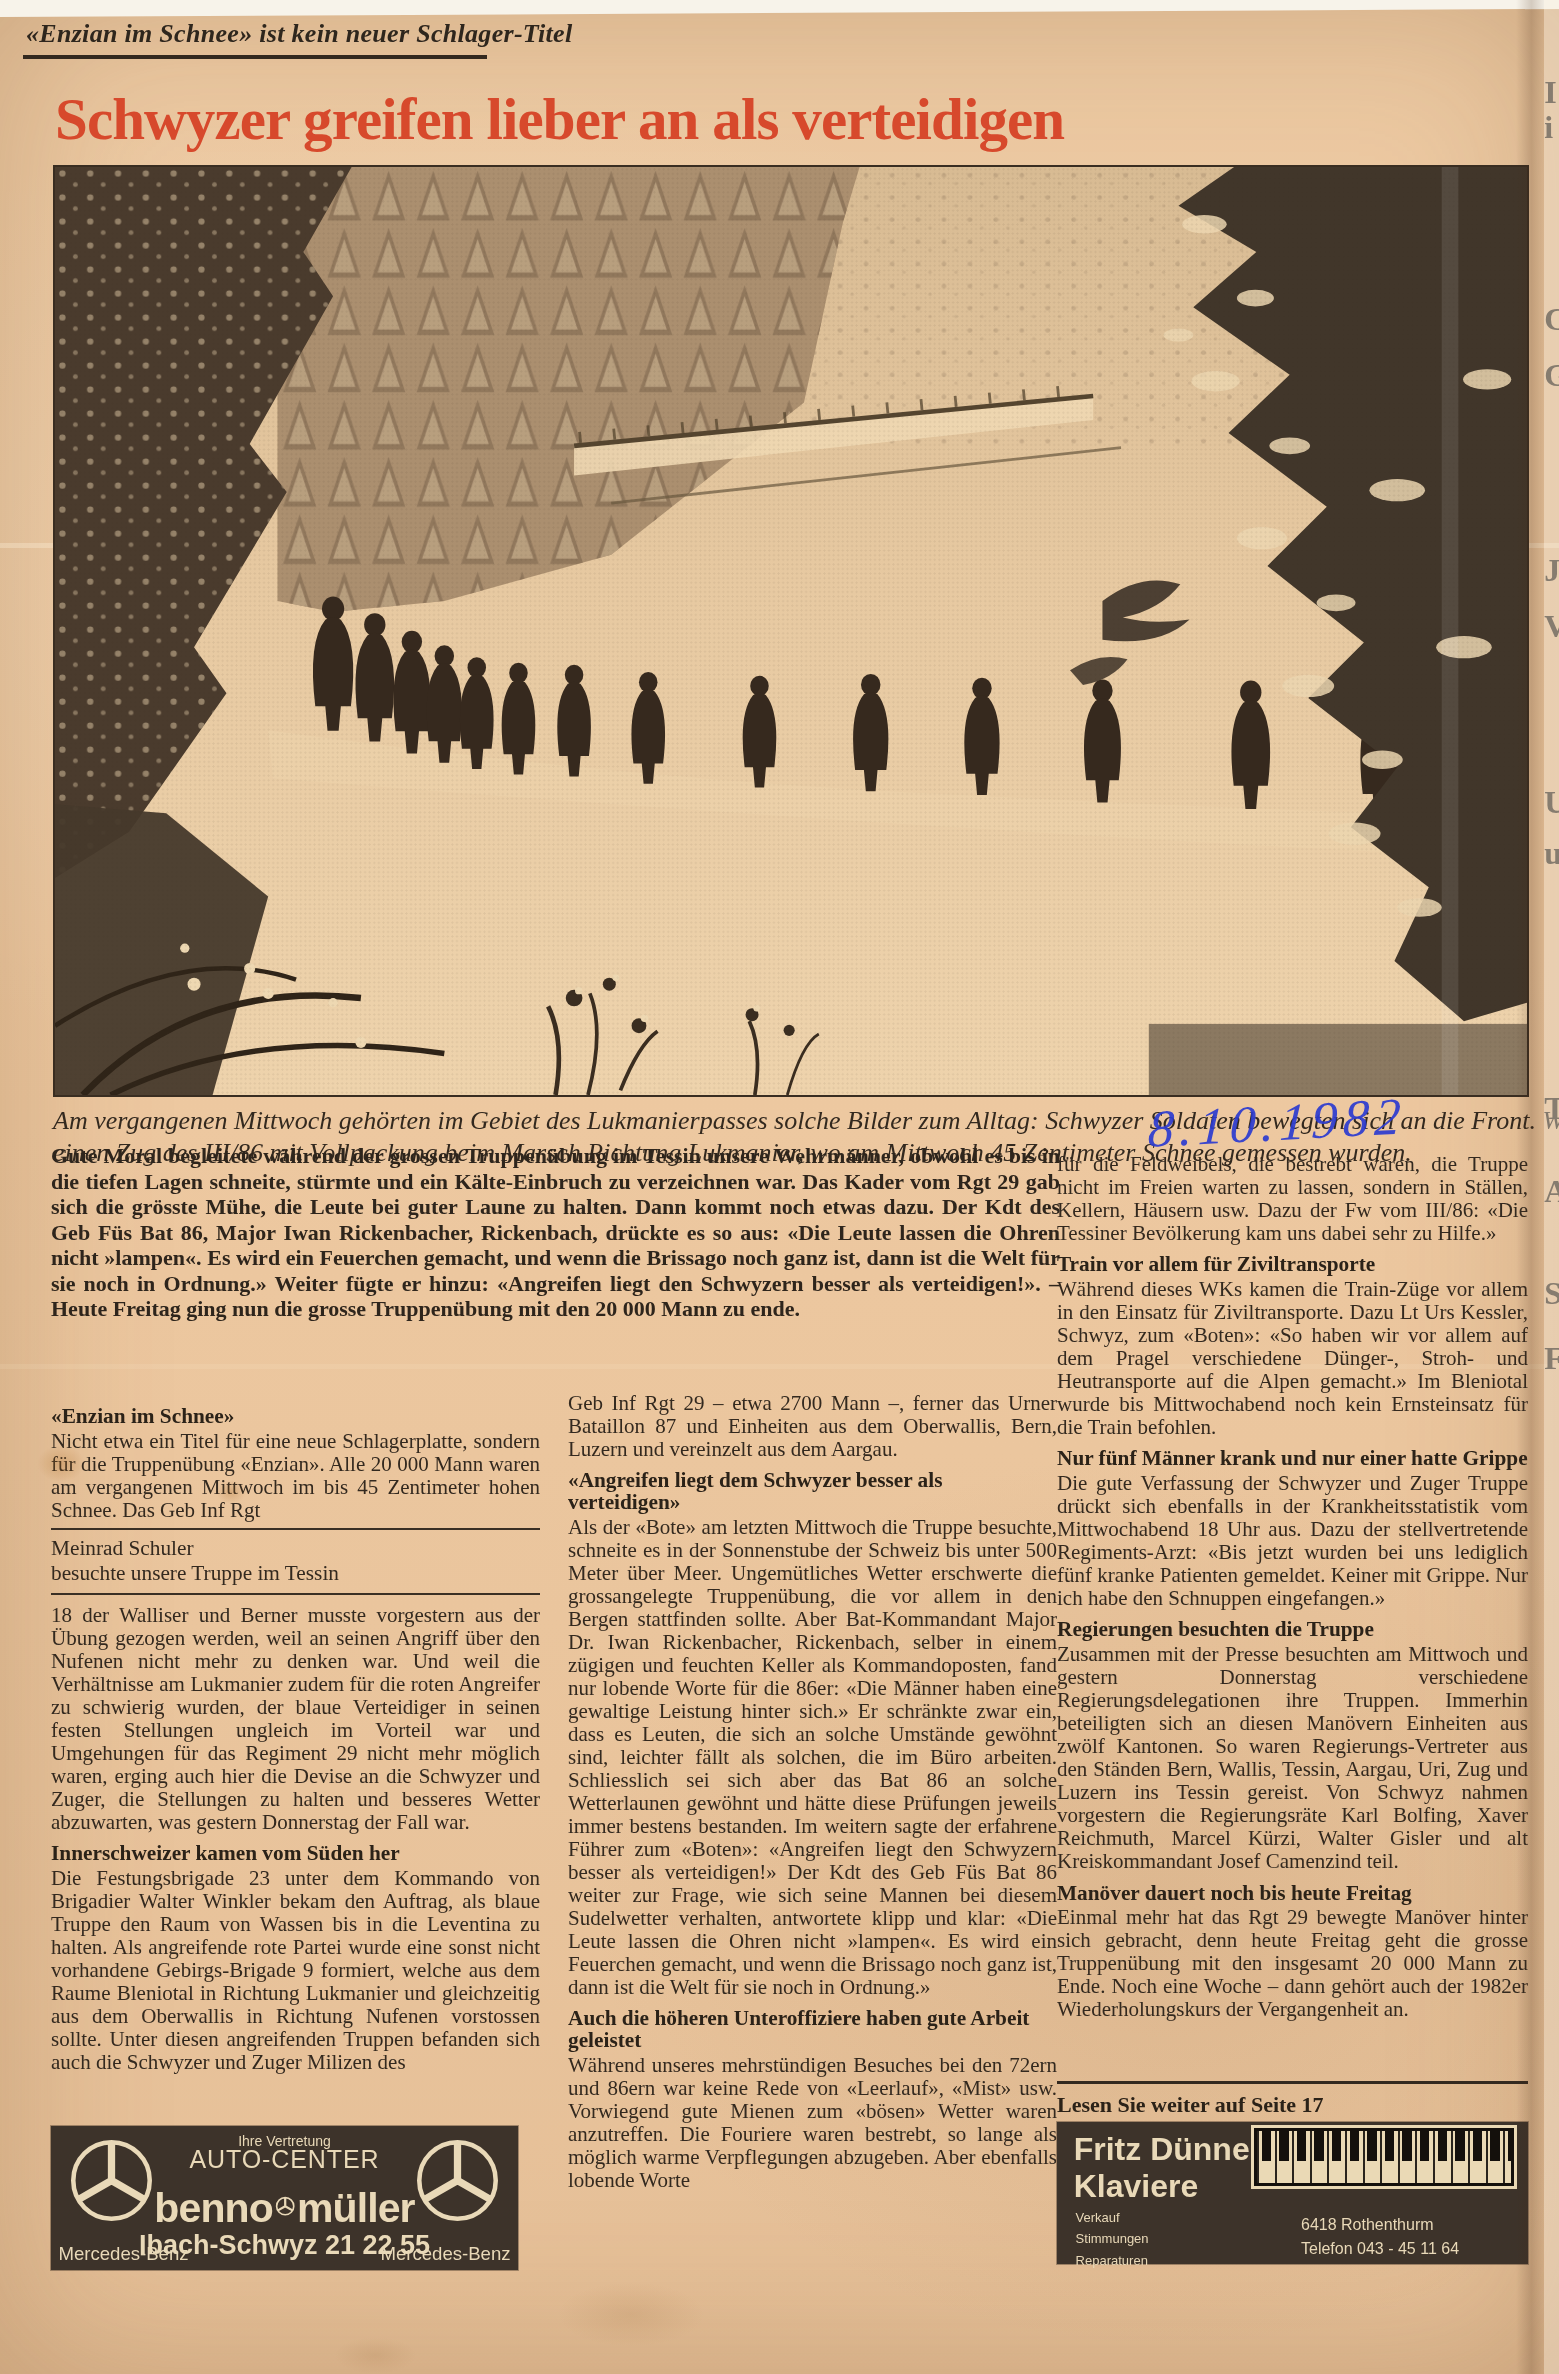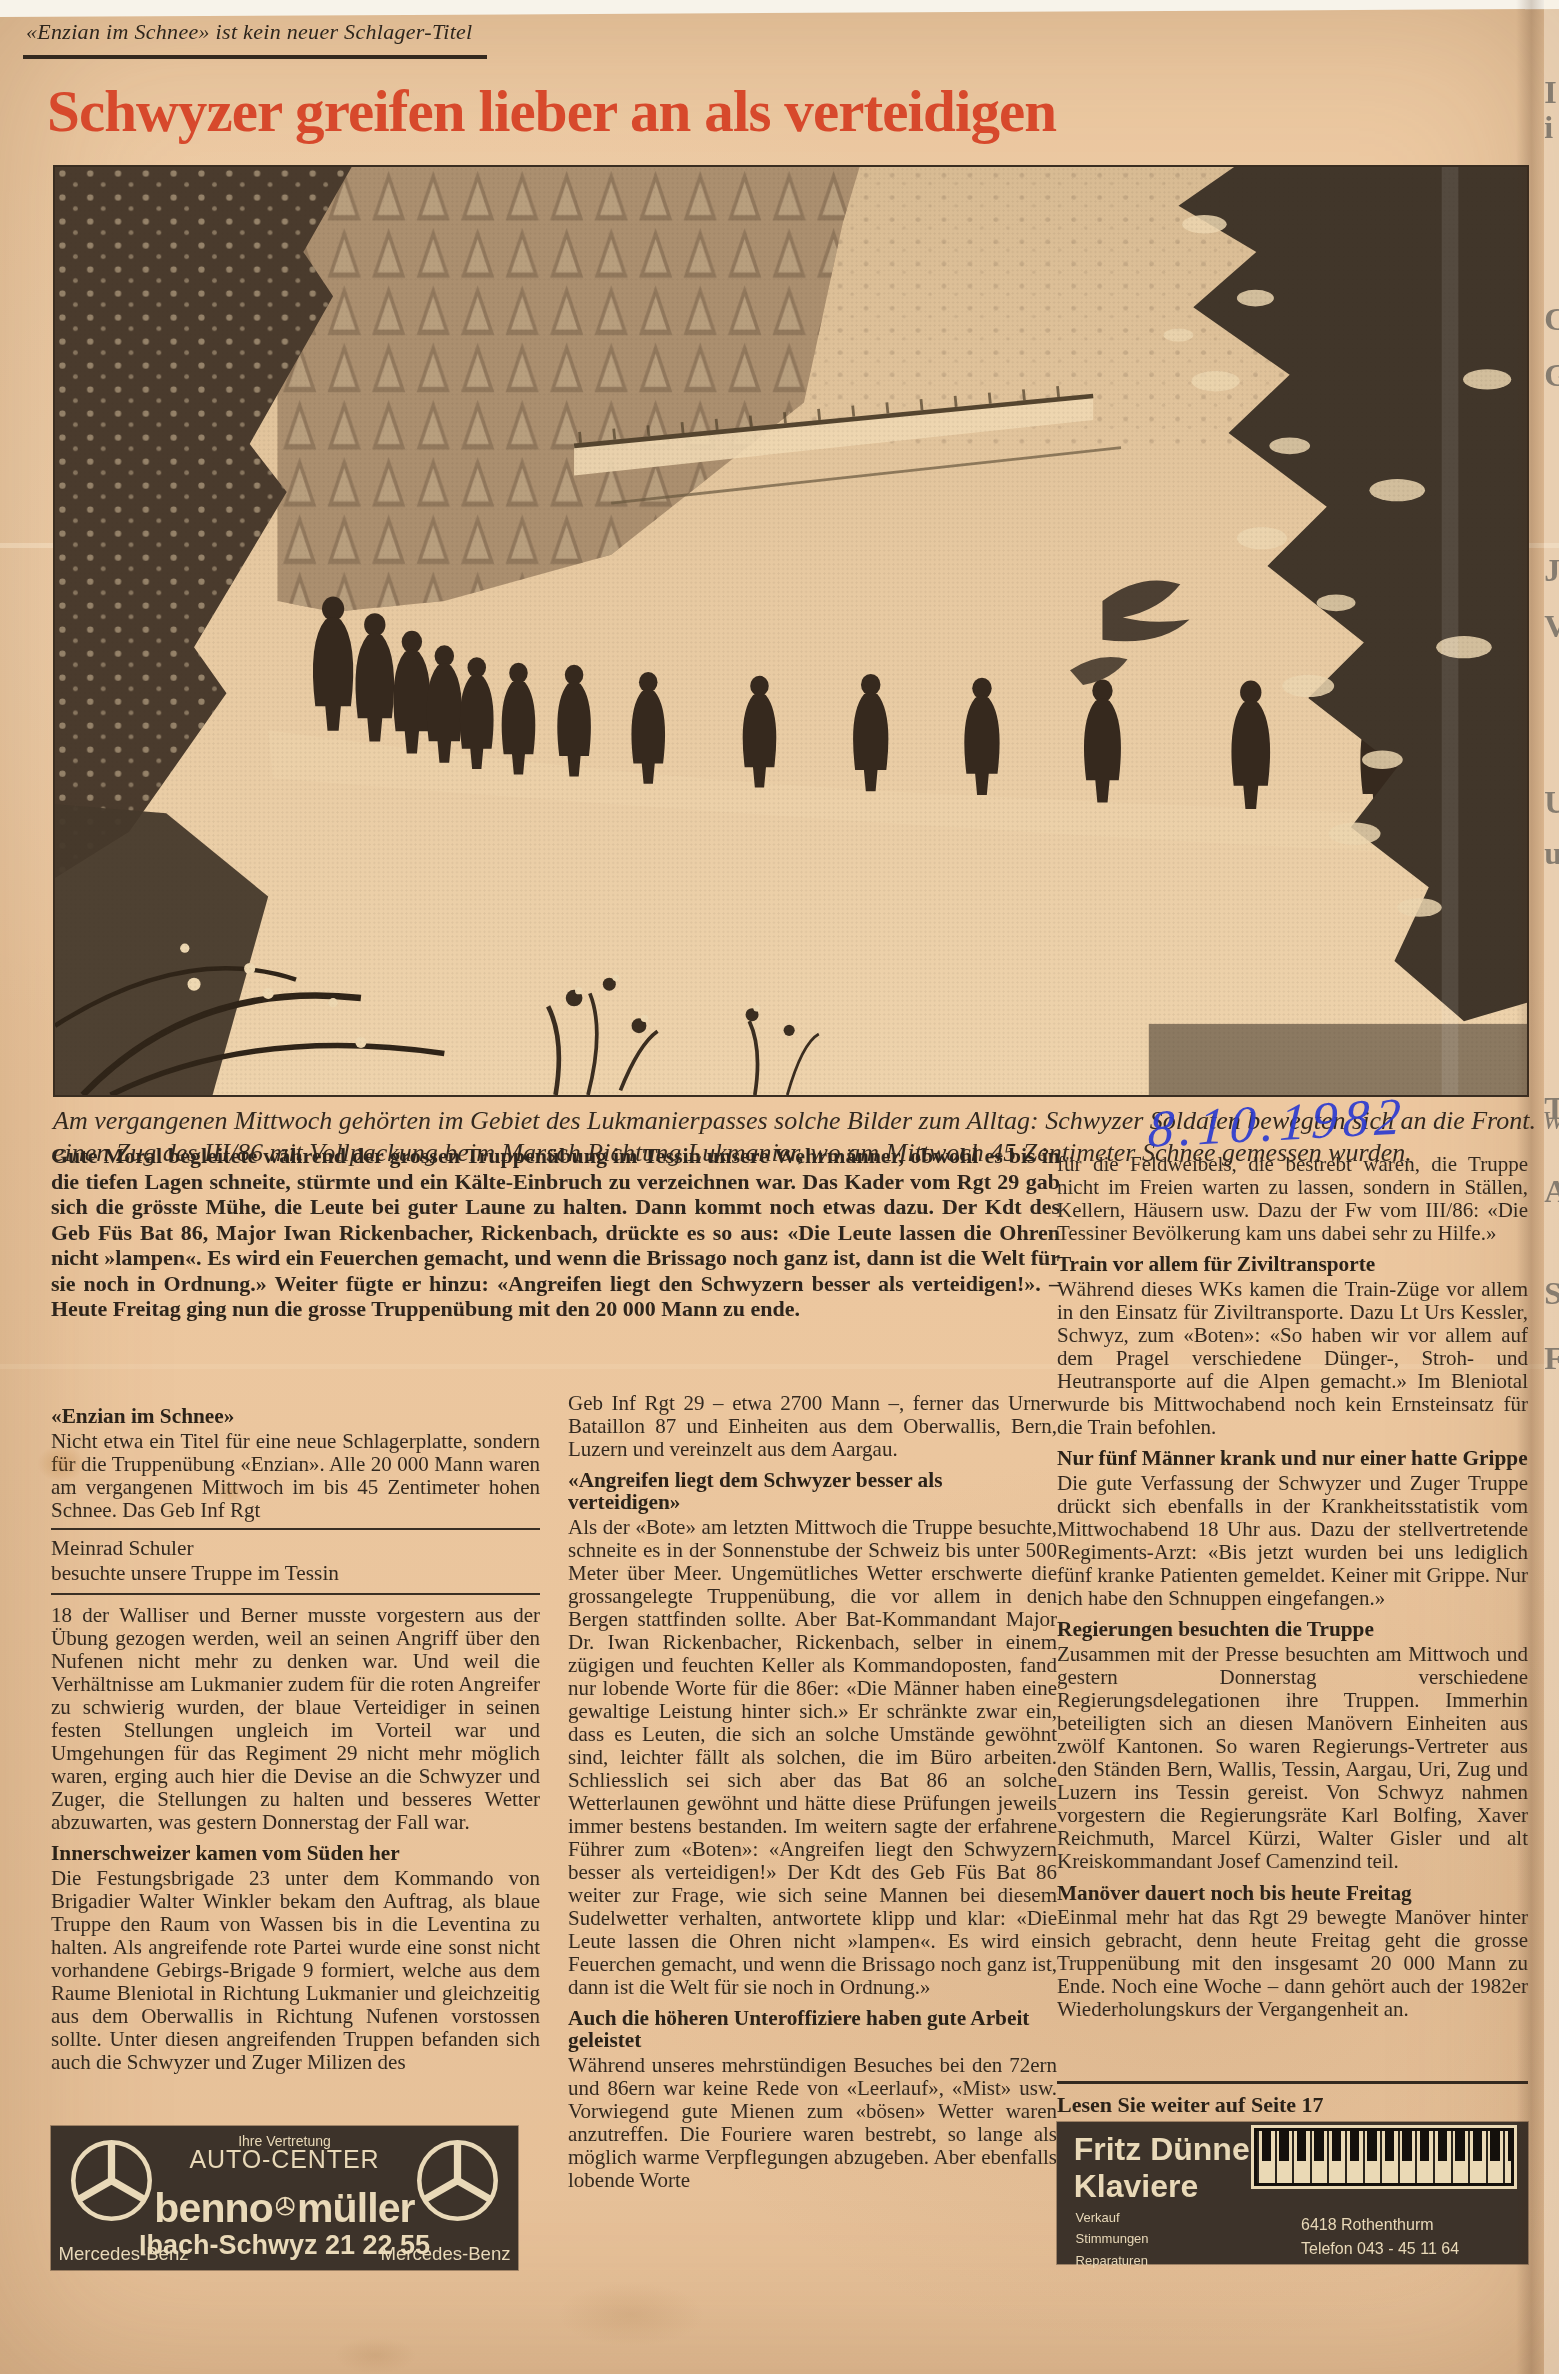--- a/index.html
+++ b/index.html
@@ -19,21 +19,21 @@
   }
   .scan-edge-top{position:absolute;top:-7.4px;left:-5.6px;width:1582px;height:20.4px;background:#f7f3ea;transform:rotate(-0.3deg);}
   .fold-right{position:absolute;top:0;bottom:0;right:15px;width:28px;
     background:linear-gradient(90deg,rgba(70,40,20,0),rgba(70,40,20,.20) 55%,rgba(70,40,20,.04));}
   .right-paper{position:absolute;top:0;bottom:0;right:0;width:15px;background:rgba(250,240,224,.40);}
   .crease-h{position:absolute;left:0;width:100%;height:4.6px;background:rgba(255,242,220,.32);}
   .stain{position:absolute;border-radius:50%;}
 
   .kicker{
     position:absolute;left:26px;top:18.6px;
-    font-style:italic;font-weight:400;font-size:22px;letter-spacing:0.3px;color:#2e261d;
+    font-style:italic;font-weight:700;font-size:26px;letter-spacing:0.3px;color:#2e261d;
     white-space:nowrap;
   }
   .kicker-rule{position:absolute;left:23px;top:55px;width:464px;height:3.7px;background:#33291f;}
   .headline{
     position:absolute;left:43px;top:78px;width:1373px;
     font-weight:700;font-size:59px;line-height:1;letter-spacing:-0.9px;
     color:#d7492c;white-space:nowrap;
   }
 
   
@@ -113,21 +113,21 @@
 <body>
 
 <div class="page">
 
   <div class="scan-edge-top"></div>
   <div class="crease-h" style="top:543px;"></div>
   <div class="crease-h" style="top:1364px;opacity:.35;"></div>
 
   <div class="kicker">«Enzian im Schnee» ist kein neuer Schlager-Titel</div>
   <div class="kicker-rule"></div>
-  <h1 class="headline" style="margin:4px;">Schwyzer greifen lieber an als verteidigen</h1>
+  <h1 class="headline" style="margin:12px;">Schwyzer greifen lieber an als verteidigen</h1>
 
   <div class="photo">
     <svg viewBox="0 0 1588 1005" preserveAspectRatio="none">
       <defs>
         <linearGradient id="snow" x1="0" y1="0" x2="0" y2="1">
           <stop offset="0" stop-color="#d8bb93"></stop>
           <stop offset="0.45" stop-color="#e7c9a1"></stop>
           <stop offset="1" stop-color="#eed3ac"></stop>
         </linearGradient>
         <pattern id="speck" width="28" height="24" patternUnits="userSpaceOnUse">

